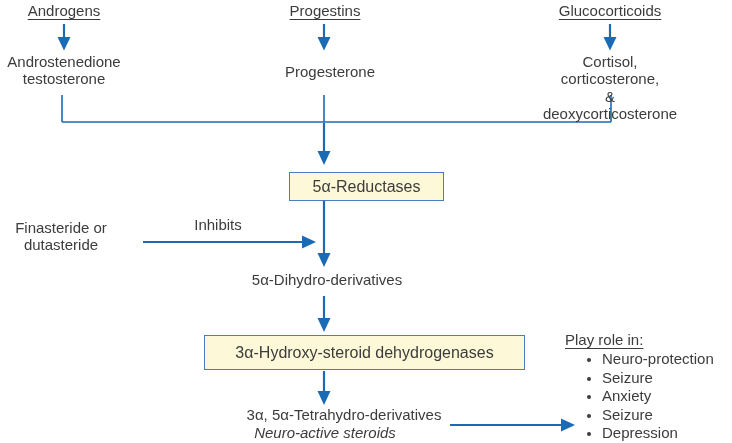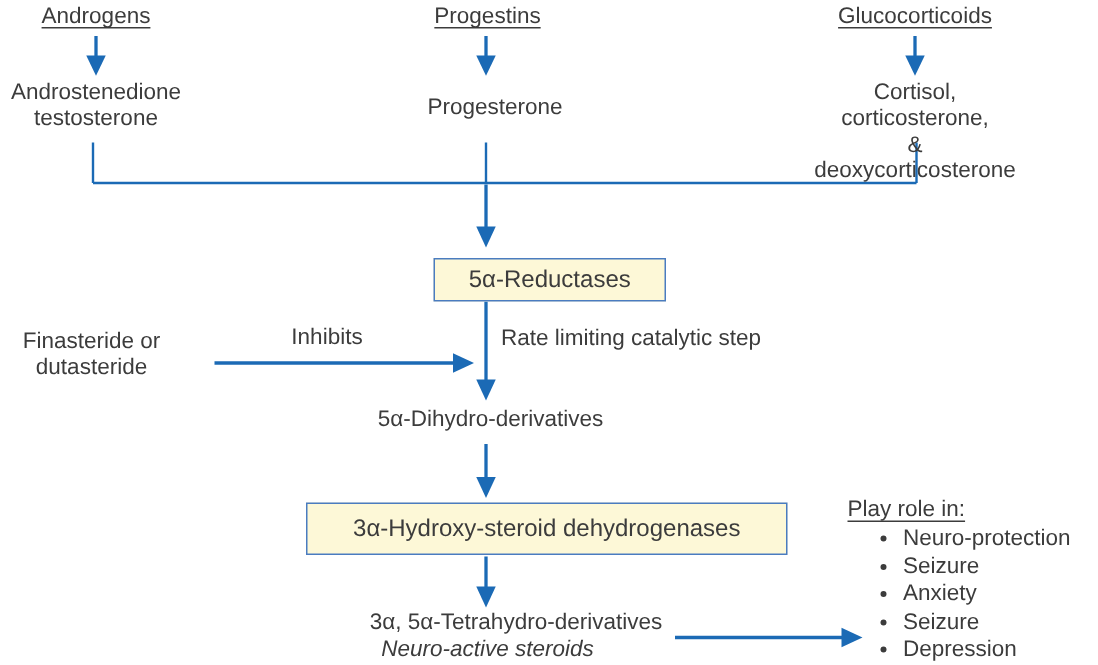--- a/index.html
+++ b/index.html
@@ -120,21 +120,20 @@
   <div class="txt center" style="left:610px;top:53px;">Cortisol, corticosterone,
 &amp; deoxycorticosterone</div>
 
   <div class="enzyme-box" style="left:249px;top:172px;width:155px;height:29px;">
     <span>5α-Reductases</span>
   </div>
 
   <div class="txt center" style="left:61px;top:219px;">Finasteride or
 dutasteride</div>
   <div class="txt center" style="left:218px;top:216px;">Inhibits</div>
-  <div class="txt" style="left:334px;top:217px;">Rate limiting catalytic step</div>
 
   <div class="txt center" style="left:327px;top:271px;">5α-Dihydro-derivatives</div>
 
   <div class="enzyme-box" style="left:164px;top:335px;width:321px;height:35px;">
     <span>3α-Hydroxy-steroid dehydrogenases</span>
   </div>
 
   <div class="txt center" style="left:325px;top:406px;margin-left:19px;">3α, 5α-Tetrahydro-derivatives</div>
   <div class="txt center italic" style="left:325px;top:424px;">Neuro-active steroids</div>
 

